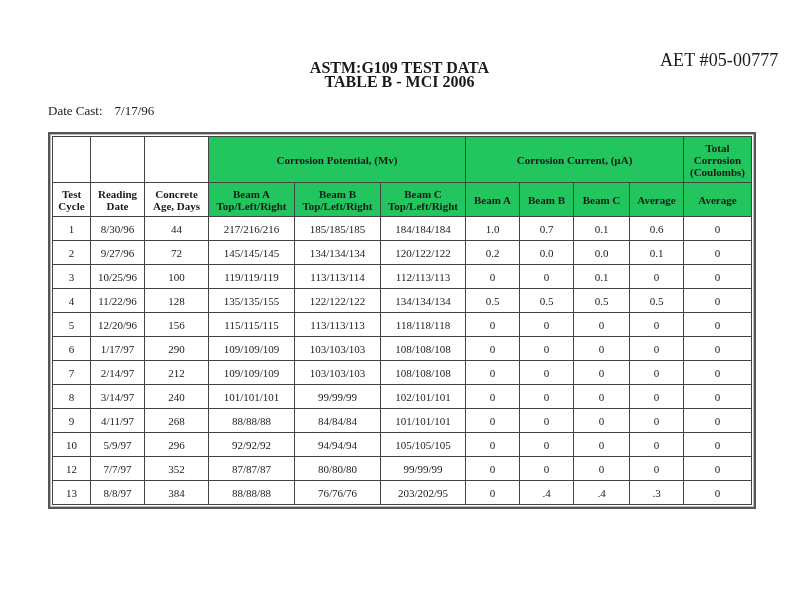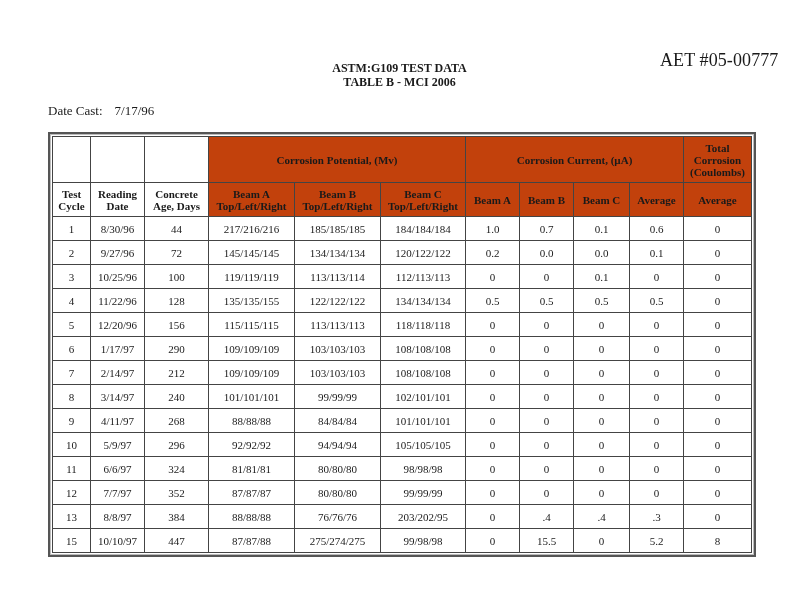--- a/index.html
+++ b/index.html
@@ -5,40 +5,40 @@
     html, body { margin: 0; padding: 0; background: #ffffff; }
     body {
       width: 789px; height: 614px; position: relative; overflow: hidden;
       font-family: "Liberation Serif", "DejaVu Serif", serif; color: #1a1a1a;
     }
     .ref {
       position: absolute; left: 660px; top: 50px; font-size: 18px; letter-spacing: 0.1px;
     }
     .title {
       position: absolute; left: 0; width: 789px; top: 61px; text-align: center;
-      font-weight: bold; font-size: 12px; line-height: 14px; padding-left: 10px; box-sizing: border-box;
+      font-weight: bold; font-size: 16px; line-height: 14px; padding-left: 10px; box-sizing: border-box;
     }
     .title div { margin-left: 0; }
     .date-cast {
       position: absolute; left: 48px; top: 103px; font-size: 13px;
     }
     .date-cast .val { margin-left: 12px; }
     .table-wrap {
       position: absolute; left: 48px; top: 132px;
       border: 2px solid #555; box-shadow: inset 0 0 0 1px #bbb;
       padding: 2px;
     }
     table {
       border-collapse: collapse; font-size: 11px; text-align: center;
     }
     td, th {
       border: 1px solid #444; padding: 0; height: 23px;
     }
     th { font-weight: bold; font-size: 11px; line-height: 12px; }
-    .shade { background: #c2410c; }
+    .shade { background: #22c55e; }
     .grp th { height: 45px; }
     .sub th { height: 33px; }
     .c1 { width: 37px; } .c2 { width: 53px; } .c3 { width: 63px; }
     .c4 { width: 85px; } .c5 { width: 85px; } .c6 { width: 84px; }
     .c7 { width: 53px; } .c8 { width: 53px; } .c9 { width: 55px; }
     .c10 { width: 53px; } .c11 { width: 67px; }
   </style>
 </head>
 <body>
 
@@ -235,33 +235,20 @@
           <td>92/92/92</td>
           <td>94/94/94</td>
           <td>105/105/105</td>
           <td>0</td>
           <td>0</td>
           <td>0</td>
           <td>0</td>
           <td>0</td>
         </tr>
         <tr>
-          <td>11</td>
-          <td>6/6/97</td>
-          <td>324</td>
-          <td>81/81/81</td>
-          <td>80/80/80</td>
-          <td>98/98/98</td>
-          <td>0</td>
-          <td>0</td>
-          <td>0</td>
-          <td>0</td>
-          <td>0</td>
-        </tr>
-        <tr>
           <td>12</td>
           <td>7/7/97</td>
           <td>352</td>
           <td>87/87/87</td>
           <td>80/80/80</td>
           <td>99/99/99</td>
           <td>0</td>
           <td>0</td>
           <td>0</td>
           <td>0</td>
@@ -273,28 +260,15 @@
           <td>384</td>
           <td>88/88/88</td>
           <td>76/76/76</td>
           <td>203/202/95</td>
           <td>0</td>
           <td>.4</td>
           <td>.4</td>
           <td>.3</td>
           <td>0</td>
         </tr>
-        <tr>
-          <td>15</td>
-          <td>10/10/97</td>
-          <td>447</td>
-          <td>87/87/88</td>
-          <td>275/274/275</td>
-          <td>99/98/98</td>
-          <td>0</td>
-          <td>15.5</td>
-          <td>0</td>
-          <td>5.2</td>
-          <td>8</td>
-        </tr>
       </tbody>
   </table>
 </div>
 
 </body></html>

